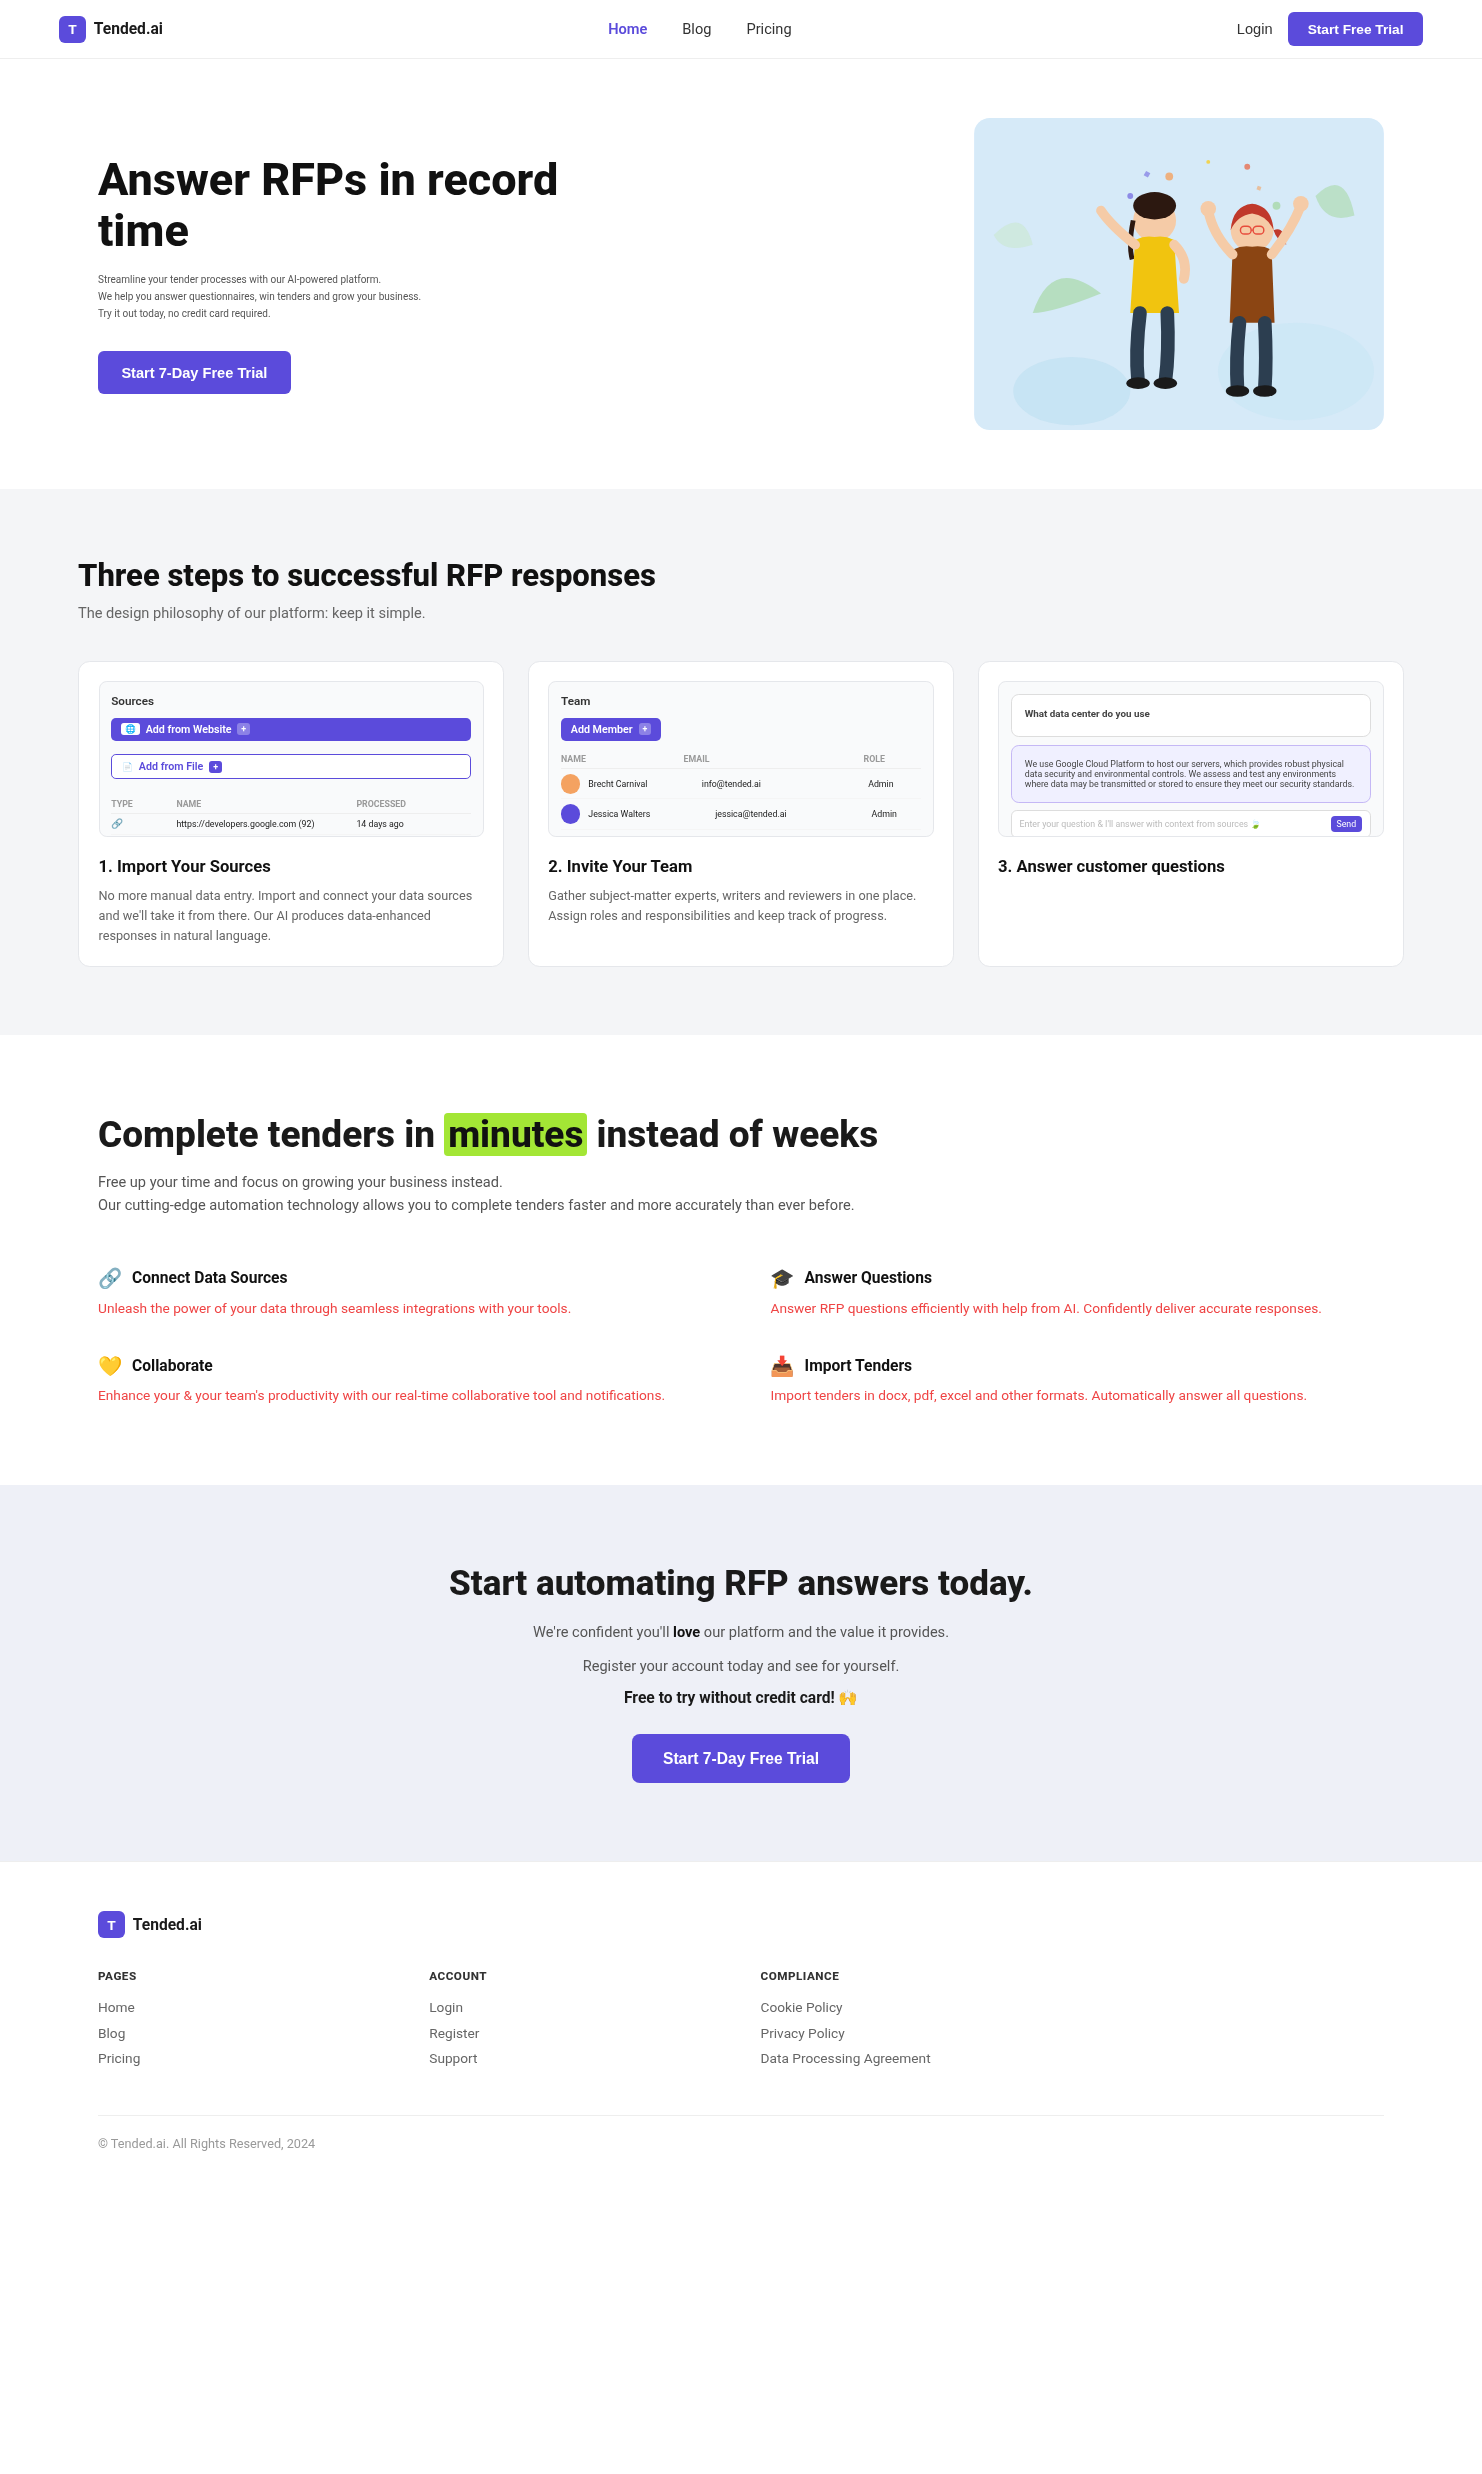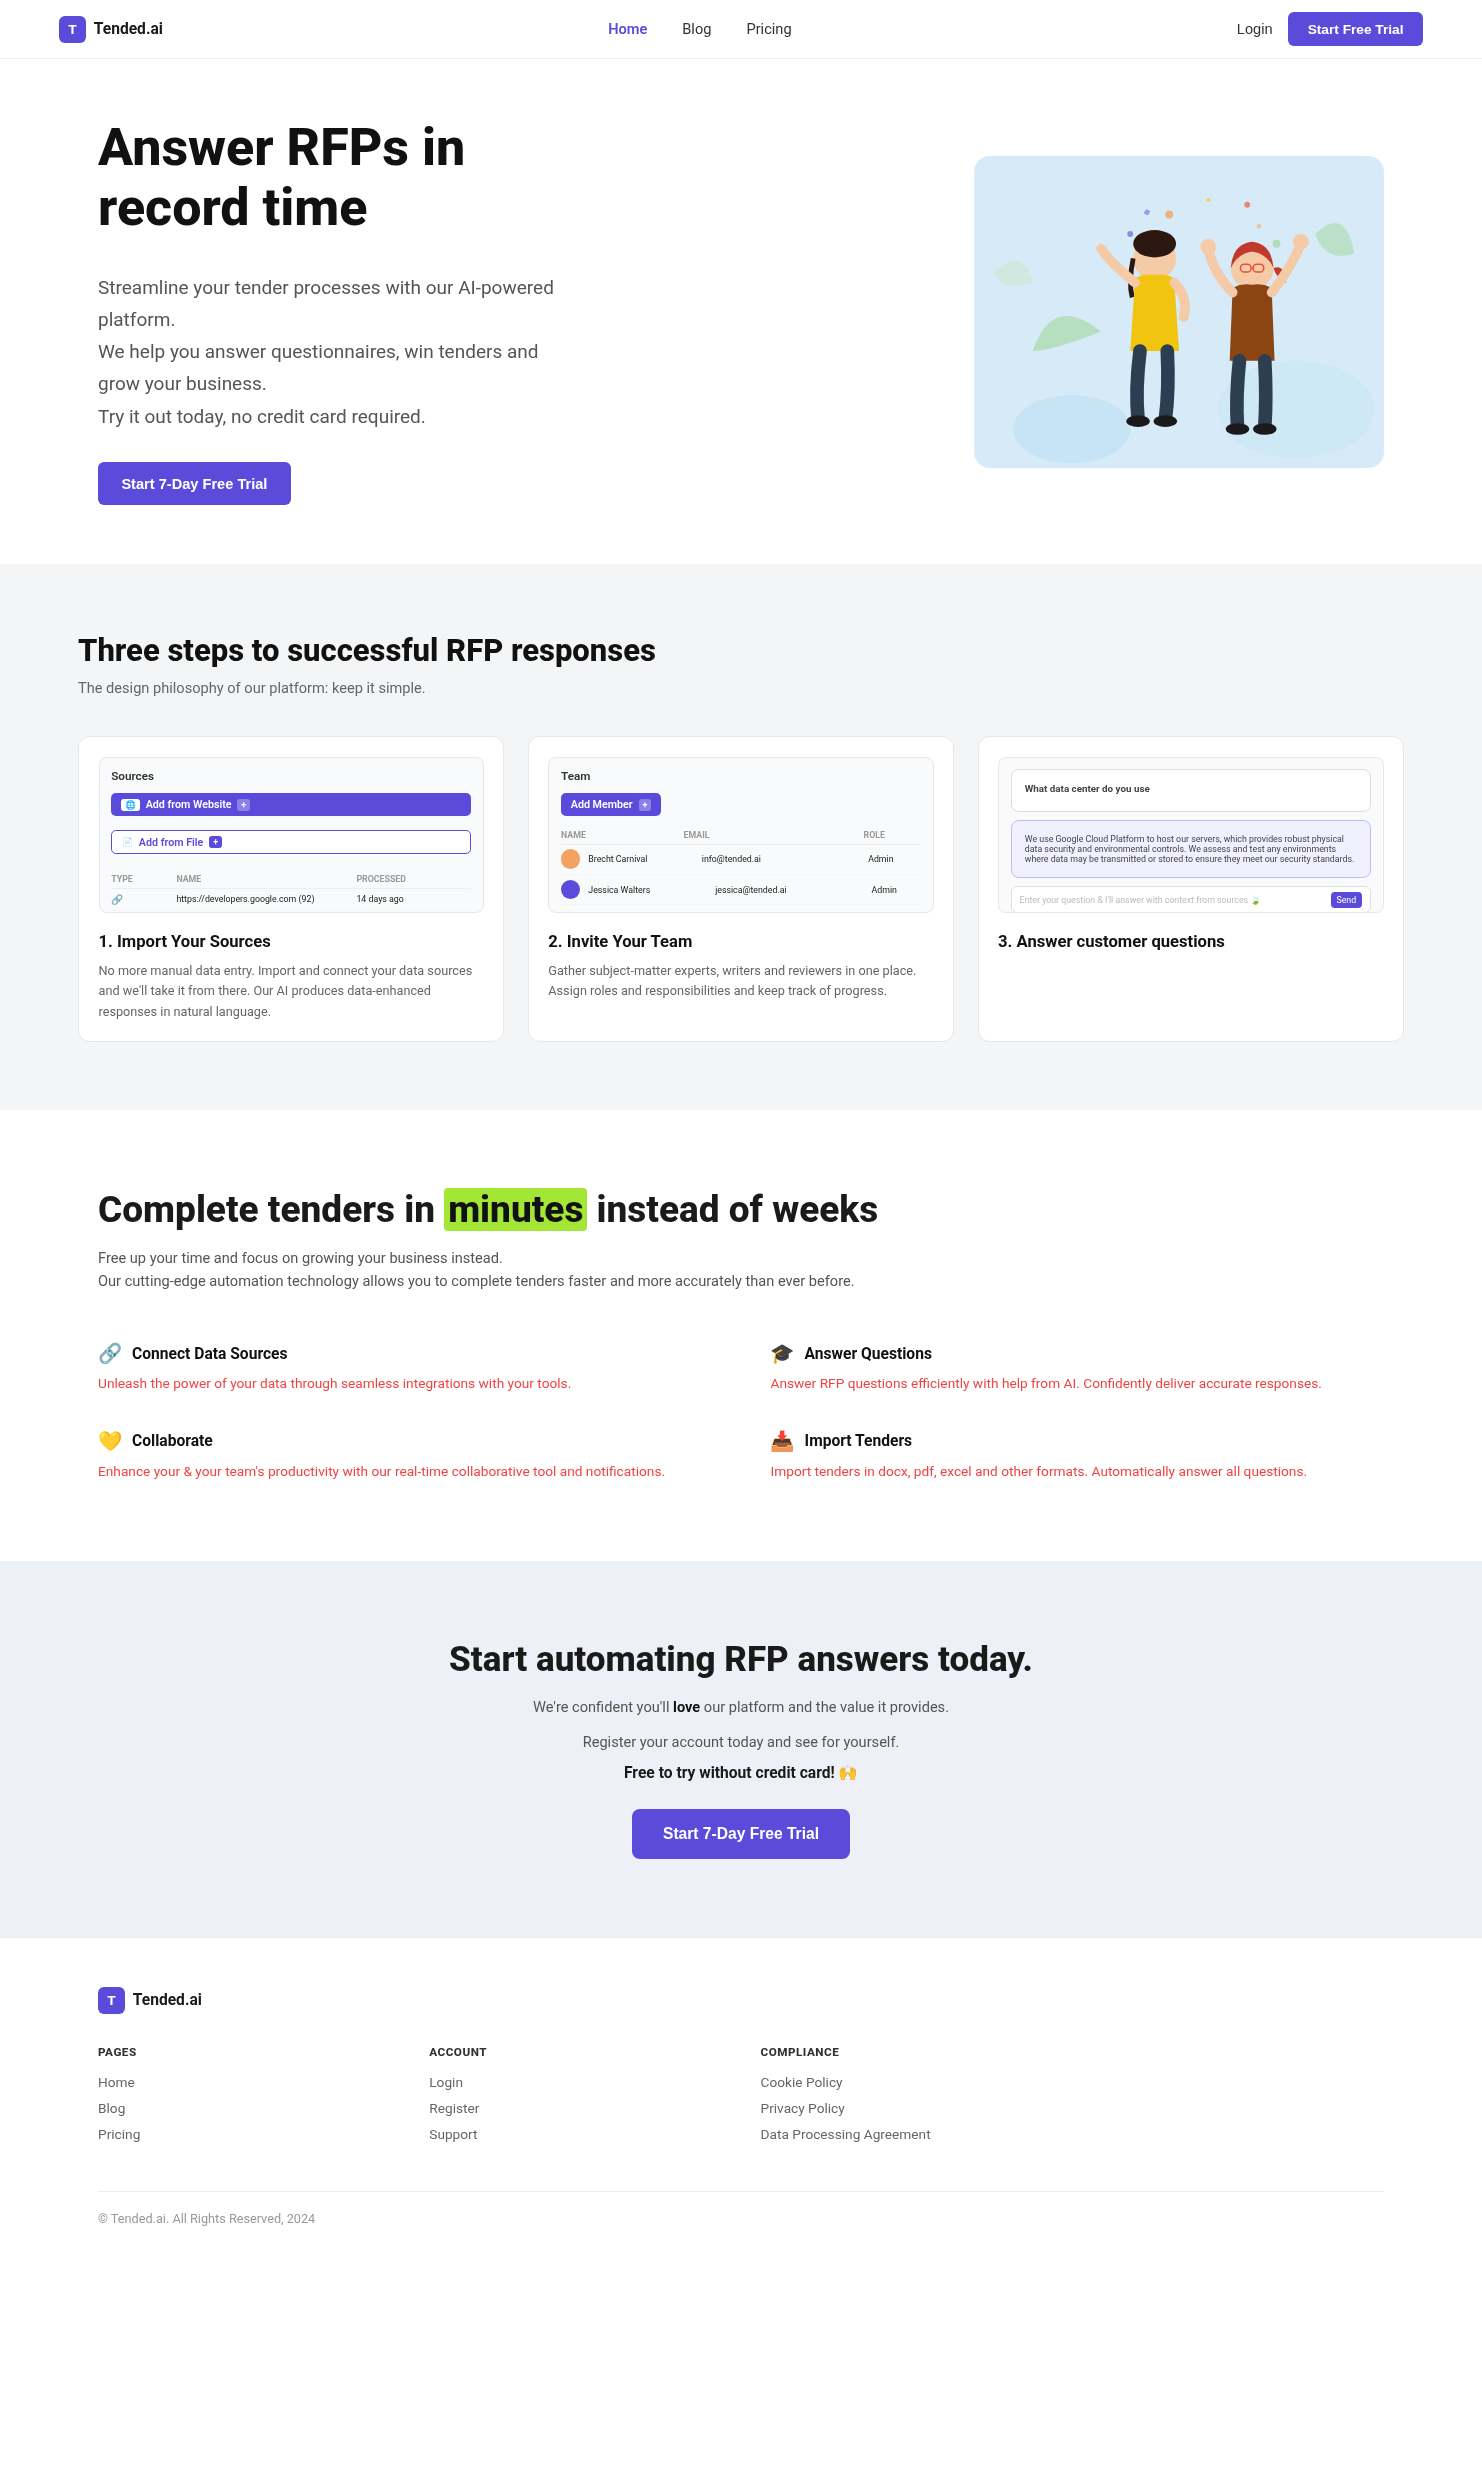--- a/index.html
+++ b/index.html
@@ -25,22 +25,22 @@
       background: #5b4bdb; color: #fff; border: none; border-radius: 5.9px;
       padding: 9.8px 19.5px; font-size: 13.7px; font-weight: 600; cursor: pointer;
     }
 
     
     .hero {
       display: flex; align-items: center; justify-content: space-between;
       padding: 59px 98px 59px 98px; min-height: 371px; background: #fff;
     }
     .hero-content { max-width: 468px; }
-    .hero-title { font-size: 52px; font-weight: 800; line-height: 1.15; margin-bottom: 34px; color: #111; }
-    .hero-subtitle { font-size: 19px; color: #555; line-height: 1.7; margin-bottom: 29px; }
+    .hero-title { font-size: 45px; font-weight: 800; line-height: 1.15; margin-bottom: 14px; color: #111; }
+    .hero-subtitle { font-size: 10px; color: #555; line-height: 1.7; margin-bottom: 29px; }
     .btn-trial {
       background: #5b4bdb; color: #fff; border: none; border-radius: 5.9px;
       padding: 13.7px 23.4px; font-size: 14.6px; font-weight: 600; cursor: pointer;
     }
     .hero-image {
       width: 410px; height: 312px; background: #e8f4fd;
       border-radius: 15.6px; display: flex; align-items: center; justify-content: center;
       overflow: hidden; flex-shrink: 0;
     }
 

